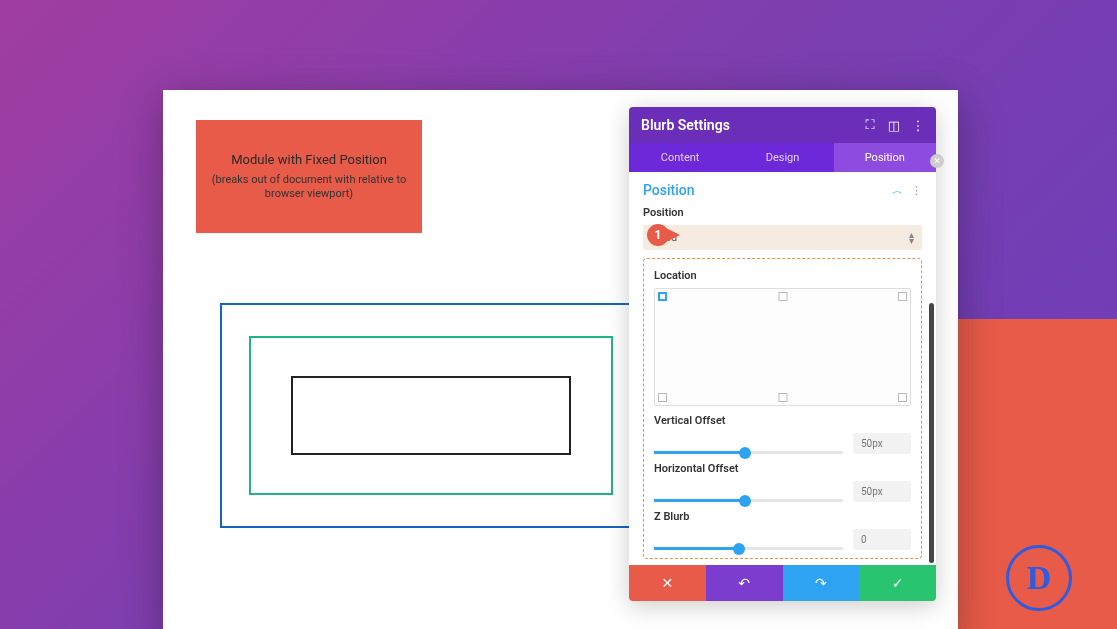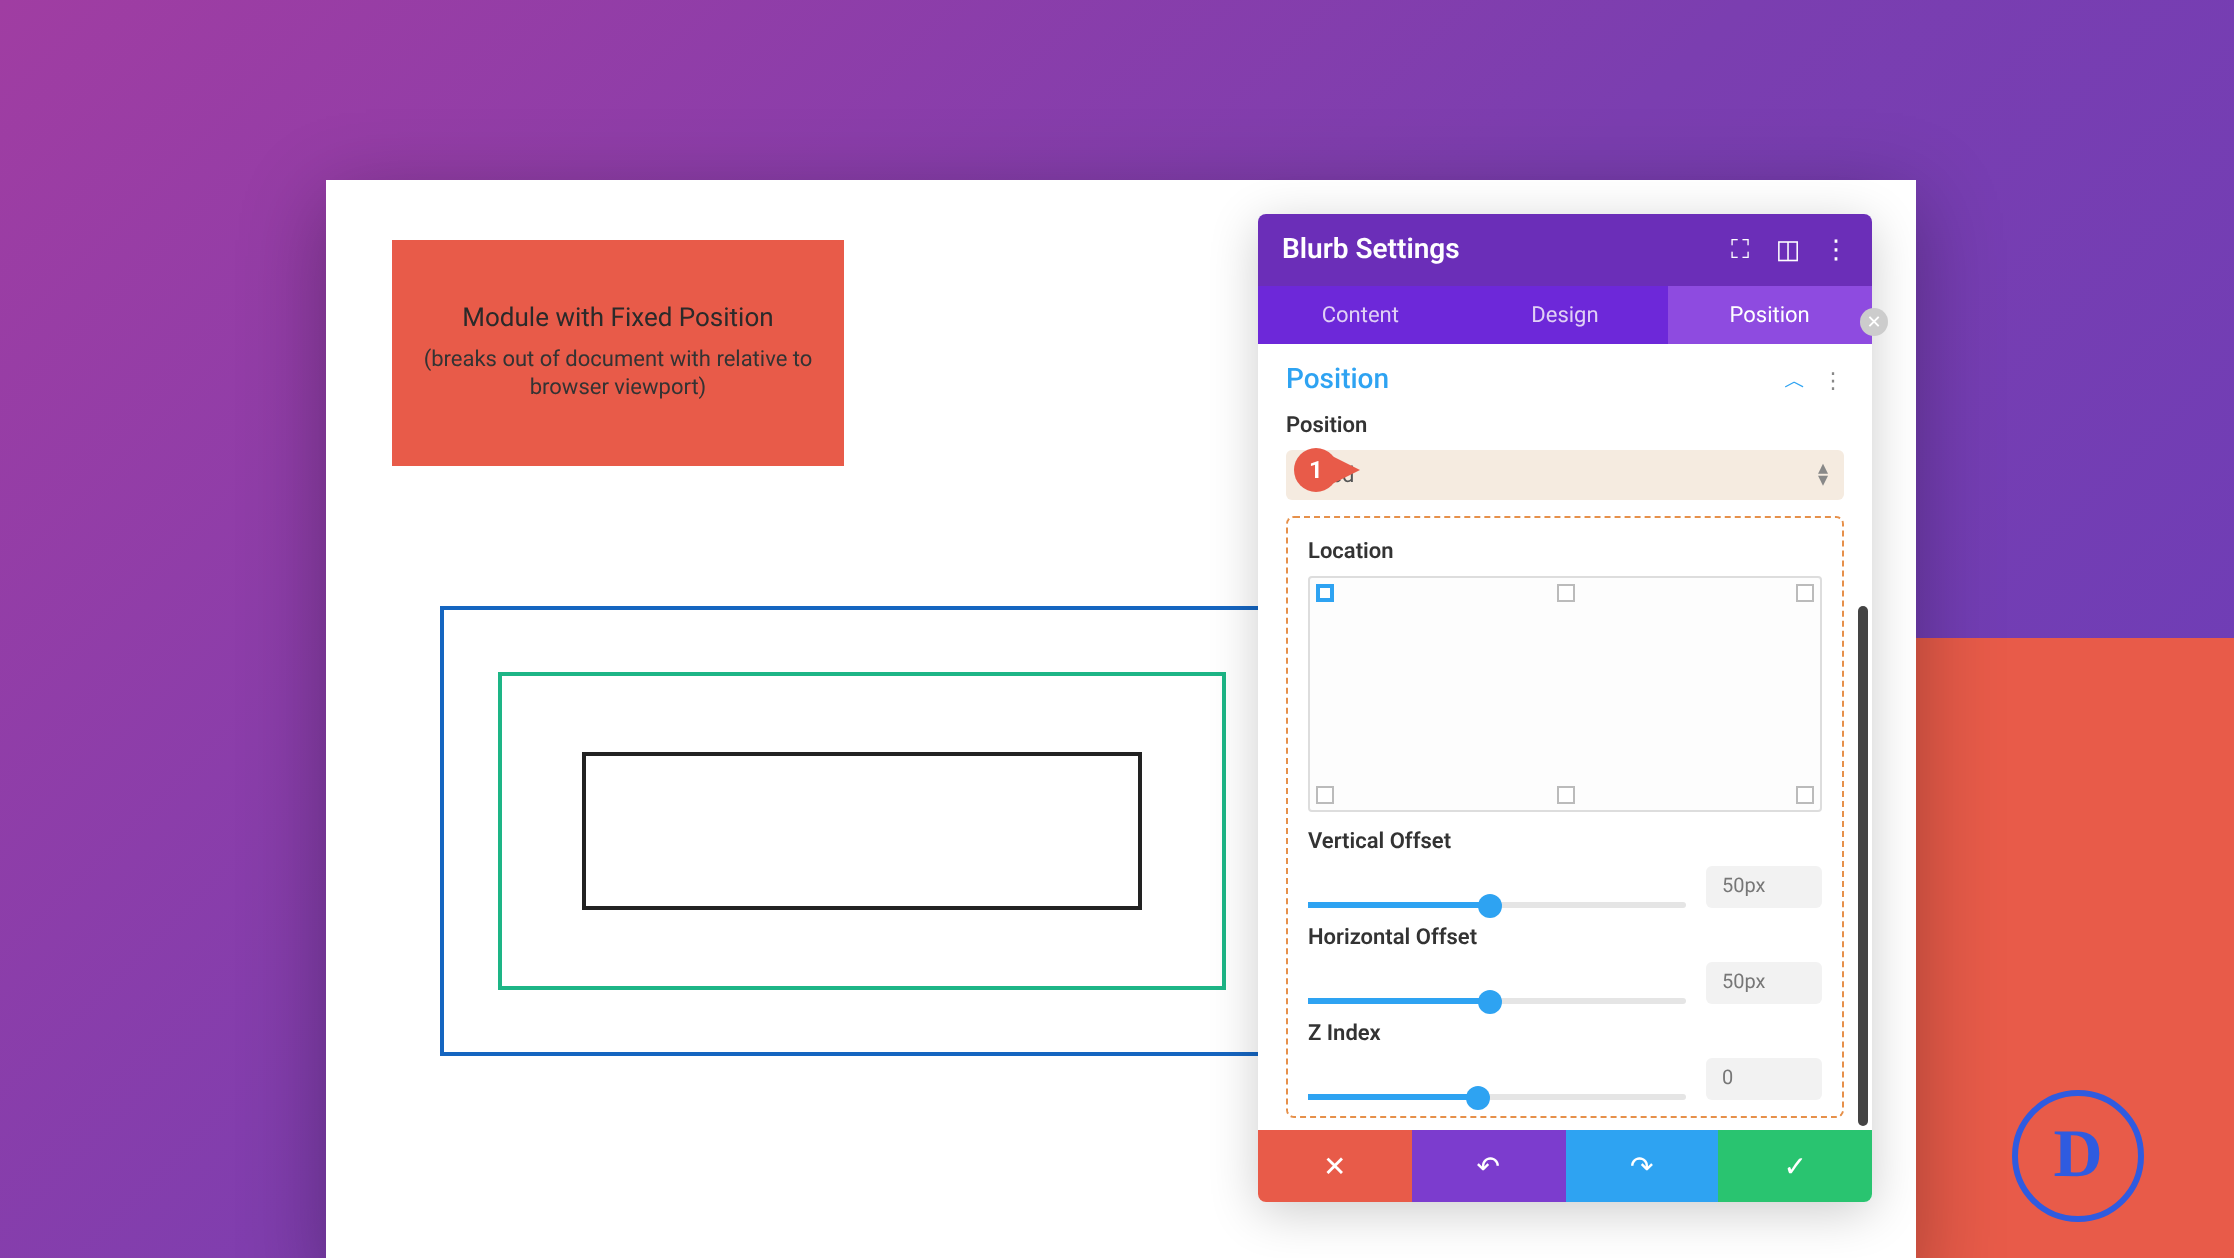--- a/index.html
+++ b/index.html
@@ -337,21 +337,21 @@
 
         <div class="opt-label">Horizontal Offset</div>
         <div class="slider-row">
           <div class="slider-track">
             <div class="slider-fill" style="width:48%"></div>
             <div class="slider-thumb" style="left:48%"></div>
           </div>
           <div class="slider-val">50px</div>
         </div>
 
-        <div class="opt-label">Z Index</div>
+        <div class="opt-label">Z Blurb</div>
         <div class="slider-row">
           <div class="slider-track">
             <div class="slider-fill" style="width:45%"></div>
             <div class="slider-thumb" style="left:45%"></div>
           </div>
           <div class="slider-val">0</div>
         </div>
       </div>
     </div>
     <div class="panel-footer">

